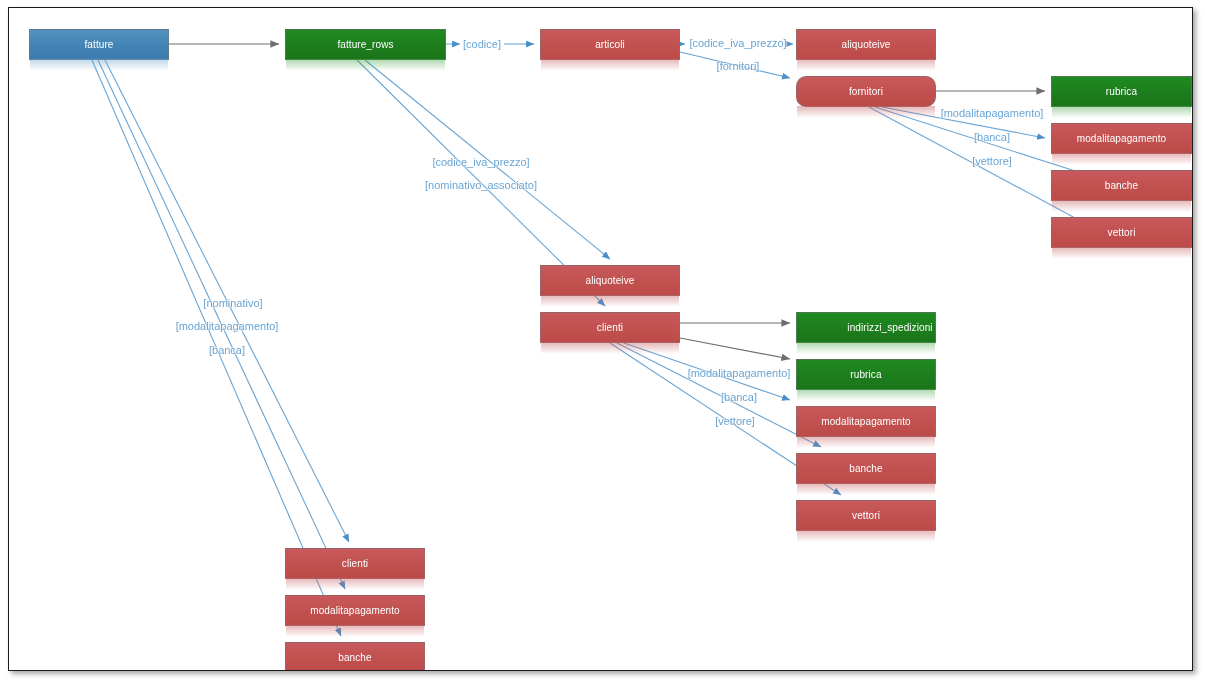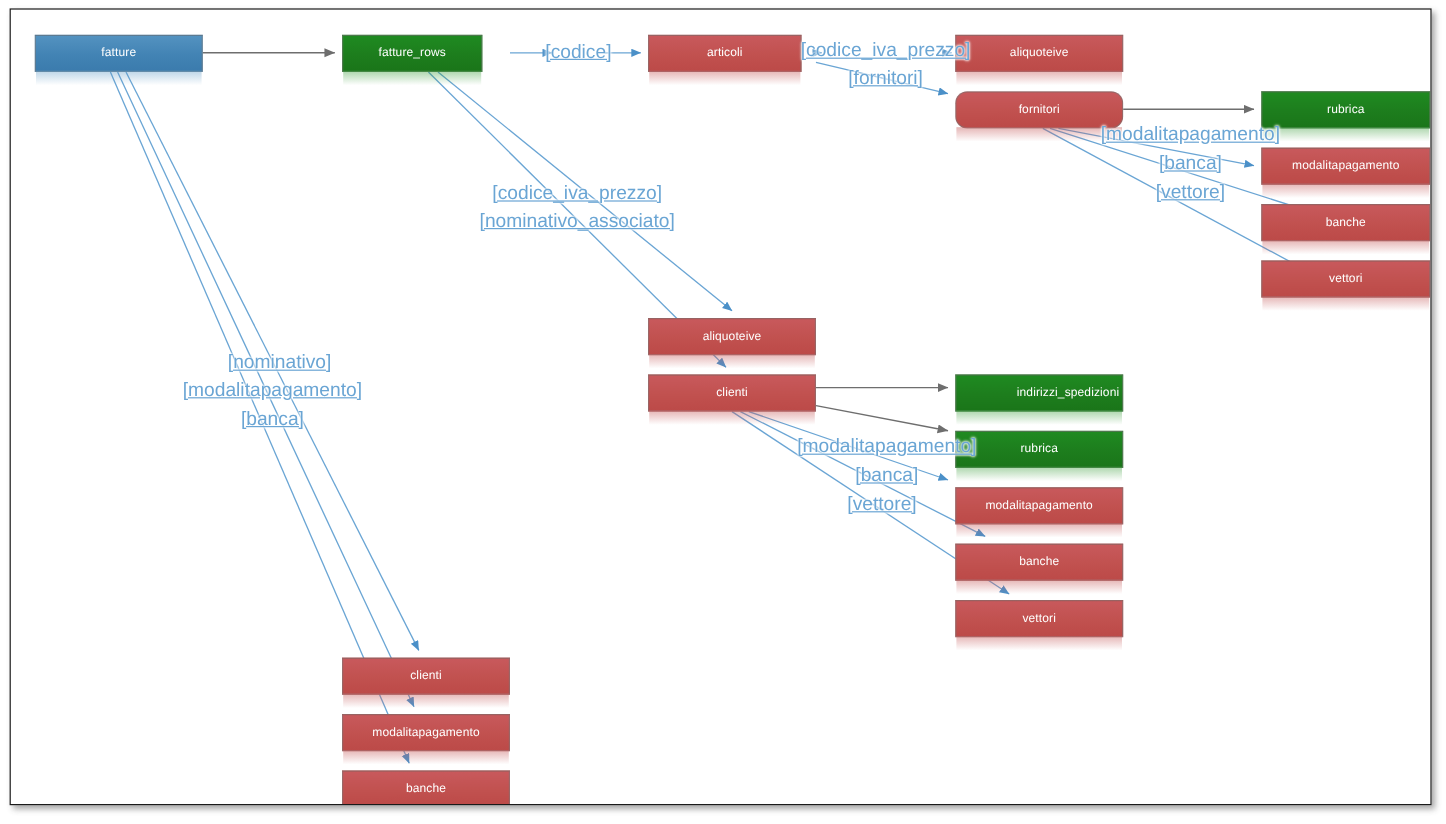--- a/index.html
+++ b/index.html
@@ -69,25 +69,24 @@
   }
   .node.blue {
     background: linear-gradient(to bottom, #5392c0 0%, #4283b4 55%, #3b7bad 100%);
   }
   .node.blue::after {
     background: linear-gradient(to bottom, rgba(90,150,195,0.40), rgba(90,150,195,0));
   }
   .edge-label {
     position: absolute;
     color: #6aa5d4;
-    font-size: 16px;
+    font-size: 11px;
     white-space: nowrap;
     transform: translate(-50%, -50%);
     text-shadow: 0 0 2px #fff, 0 0 2px #fff, 0 0 3px #fff;
-    text-decoration: underline;
   }
 </style>
 </head>
 <body>
 
 <div id="root">
   <div id="canvas">
 
     <svg class="edge-layer" viewBox="0 0 1185 664" width="1185" height="664">
       <defs>
@@ -119,24 +118,24 @@
           <path d="M 96 52 L 340 534" fill="none" stroke="#6aa5d4" stroke-width="1.1" marker-end="url(#arrow-blue)"></path>
           <path d="M 89 52 L 336 581" fill="none" stroke="#6aa5d4" stroke-width="1.1" marker-end="url(#arrow-blue)"></path>
           <path d="M 83 52 L 332 628" fill="none" stroke="#6aa5d4" stroke-width="1.1" marker-end="url(#arrow-blue)"></path>
         </g>
     </svg>
 
     <div id="nodes">
         <div class="node blue" style="left: 20px; top: 21px; width: 140px; height: 31px;">
           <span>fatture</span>
         </div>
-        <div class="node green" style="left: 276px; top: 21px; width: 117px; height: 31px; text-align: center;">
+        <div class="node green" style="left: 276px; top: 21px; width: 161px; height: 31px; text-align: center;">
           <span>fatture_rows</span>
         </div>
-        <div class="node red" style="left: 531px; top: 21px; width: 128px; height: 31px;">
+        <div class="node red" style="left: 531px; top: 21px; width: 140px; height: 31px;">
           <span>articoli</span>
         </div>
         <div class="node red" style="left: 787px; top: 21px; width: 140px; height: 31px;">
           <span>aliquoteive</span>
         </div>
         <div class="node red" style="left: 787px; top: 68px; width: 140px; height: 31px; border-radius: 10px;">
           <span>fornitori</span>
         </div>
         <div class="node green" style="left: 1042px; top: 68px; width: 141px; height: 31px;">
           <span>rubrica</span>

